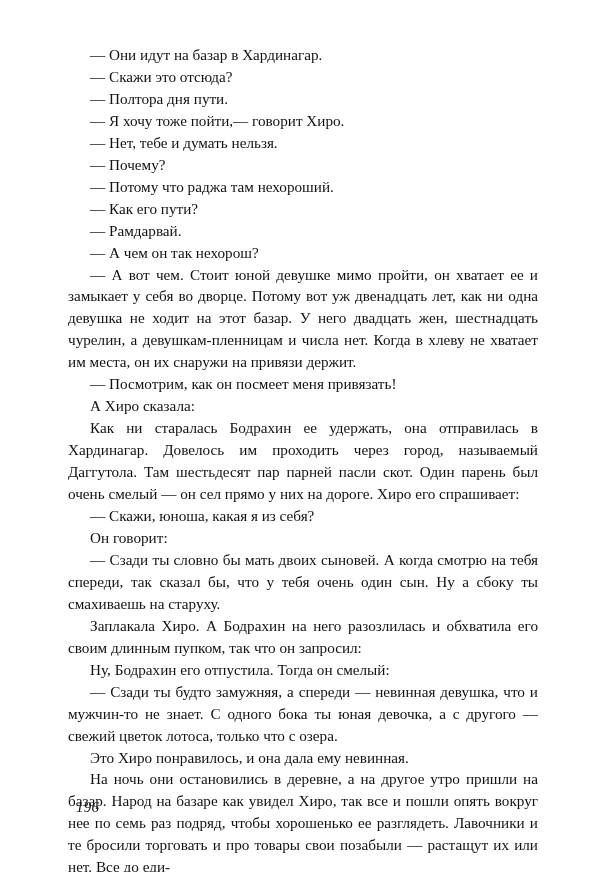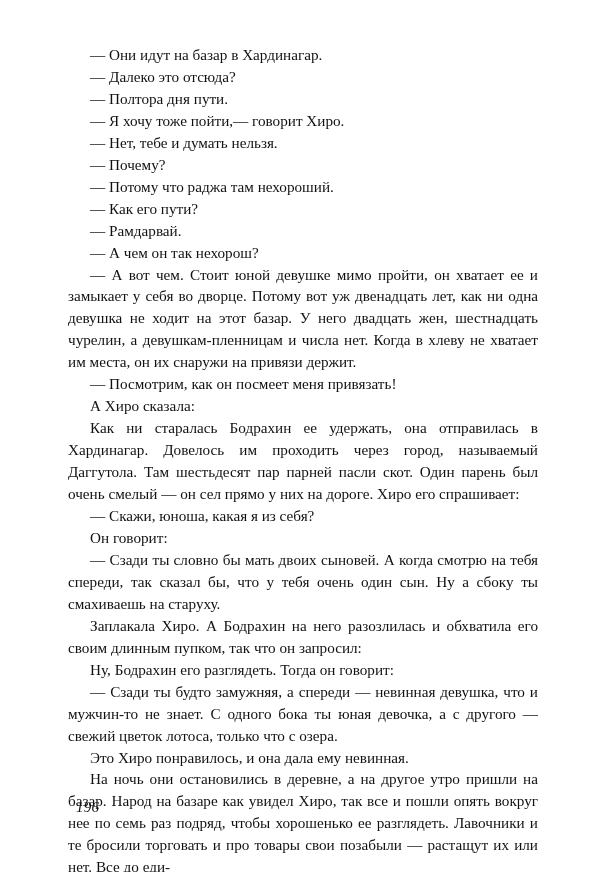--- a/index.html
+++ b/index.html
@@ -48,38 +48,38 @@
     font-style: italic;
   }
 </style>
 </head>
 <body>
 
 <div class="page">
 
   <div class="text-body">
     <p class="para dialogue">— Они идут на базар в Хардинагар.</p>
-    <p class="para dialogue">— Далеко это отсюда?</p>
+    <p class="para dialogue">— Скажи это отсюда?</p>
     <p class="para dialogue">— Полтора дня пути.</p>
     <p class="para dialogue">— Я хочу тоже пойти,— говорит Хиро.</p>
     <p class="para dialogue">— Нет, тебе и думать нельзя.</p>
     <p class="para dialogue">— Почему?</p>
     <p class="para dialogue">— Потому что раджа там нехороший.</p>
     <p class="para dialogue">— Как его пути?</p>
     <p class="para dialogue">— Рамдарвай.</p>
     <p class="para dialogue">— А чем он так нехорош?</p>
     <p class="para dialogue">— А вот чем. Стоит юной девушке мимо пройти, он хватает ее и замыкает у себя во дворце. Потому вот уж двенадцать лет, как ни одна девушка не ходит на этот базар. У него двадцать жен, шестнадцать чурелин, а девушкам-пленницам и числа нет. Когда в хлеву не хватает им места, он их снаружи на привязи держит.</p>
     <p class="para dialogue">— Посмотрим, как он посмеет меня привязать!</p>
     <p class="para cont">А Хиро сказала:</p>
     <p class="para cont">Как ни старалась Бодрахин ее удержать, она отправилась в Хардинагар. Довелось им проходить через город, называемый Даггутола. Там шестьдесят пар парней пасли скот. Один парень был очень смелый — он сел прямо у них на дороге. Хиро его спрашивает:</p>
     <p class="para dialogue">— Скажи, юноша, какая я из себя?</p>
     <p class="para cont">Он говорит:</p>
     <p class="para dialogue">— Сзади ты словно бы мать двоих сыновей. А когда смотрю на тебя спереди, так сказал бы, что у тебя очень один сын. Ну а сбоку ты смахиваешь на старуху.</p>
     <p class="para cont">Заплакала Хиро. А Бодрахин на него разозлилась и обхватила его своим длинным пупком, так что он запросил:</p>
-    <p class="para cont">Ну, Бодрахин его разглядеть. Тогда он говорит:</p>
+    <p class="para cont">Ну, Бодрахин его отпустила. Тогда он смелый:</p>
     <p class="para dialogue">— Сзади ты будто замужняя, а спереди — невинная девушка, что и мужчин-то не знает. С одного бока ты юная девочка, а с другого — свежий цветок лотоса, только что с озера.</p>
     <p class="para cont">Это Хиро понравилось, и она дала ему невинная.</p>
     <p class="para cont">На ночь они остановились в деревне, а на другое утро пришли на базар. Народ на базаре как увидел Хиро, так все и пошли опять вокруг нее по семь раз подряд, чтобы хорошенько ее разглядеть. Лавочники и те бросили торговать и про товары свои позабыли — растащут их или нет. Все до еди-</p>
   </div>
 
   <div class="page-number">196</div>
 
 </div>
 
 </body></html>

